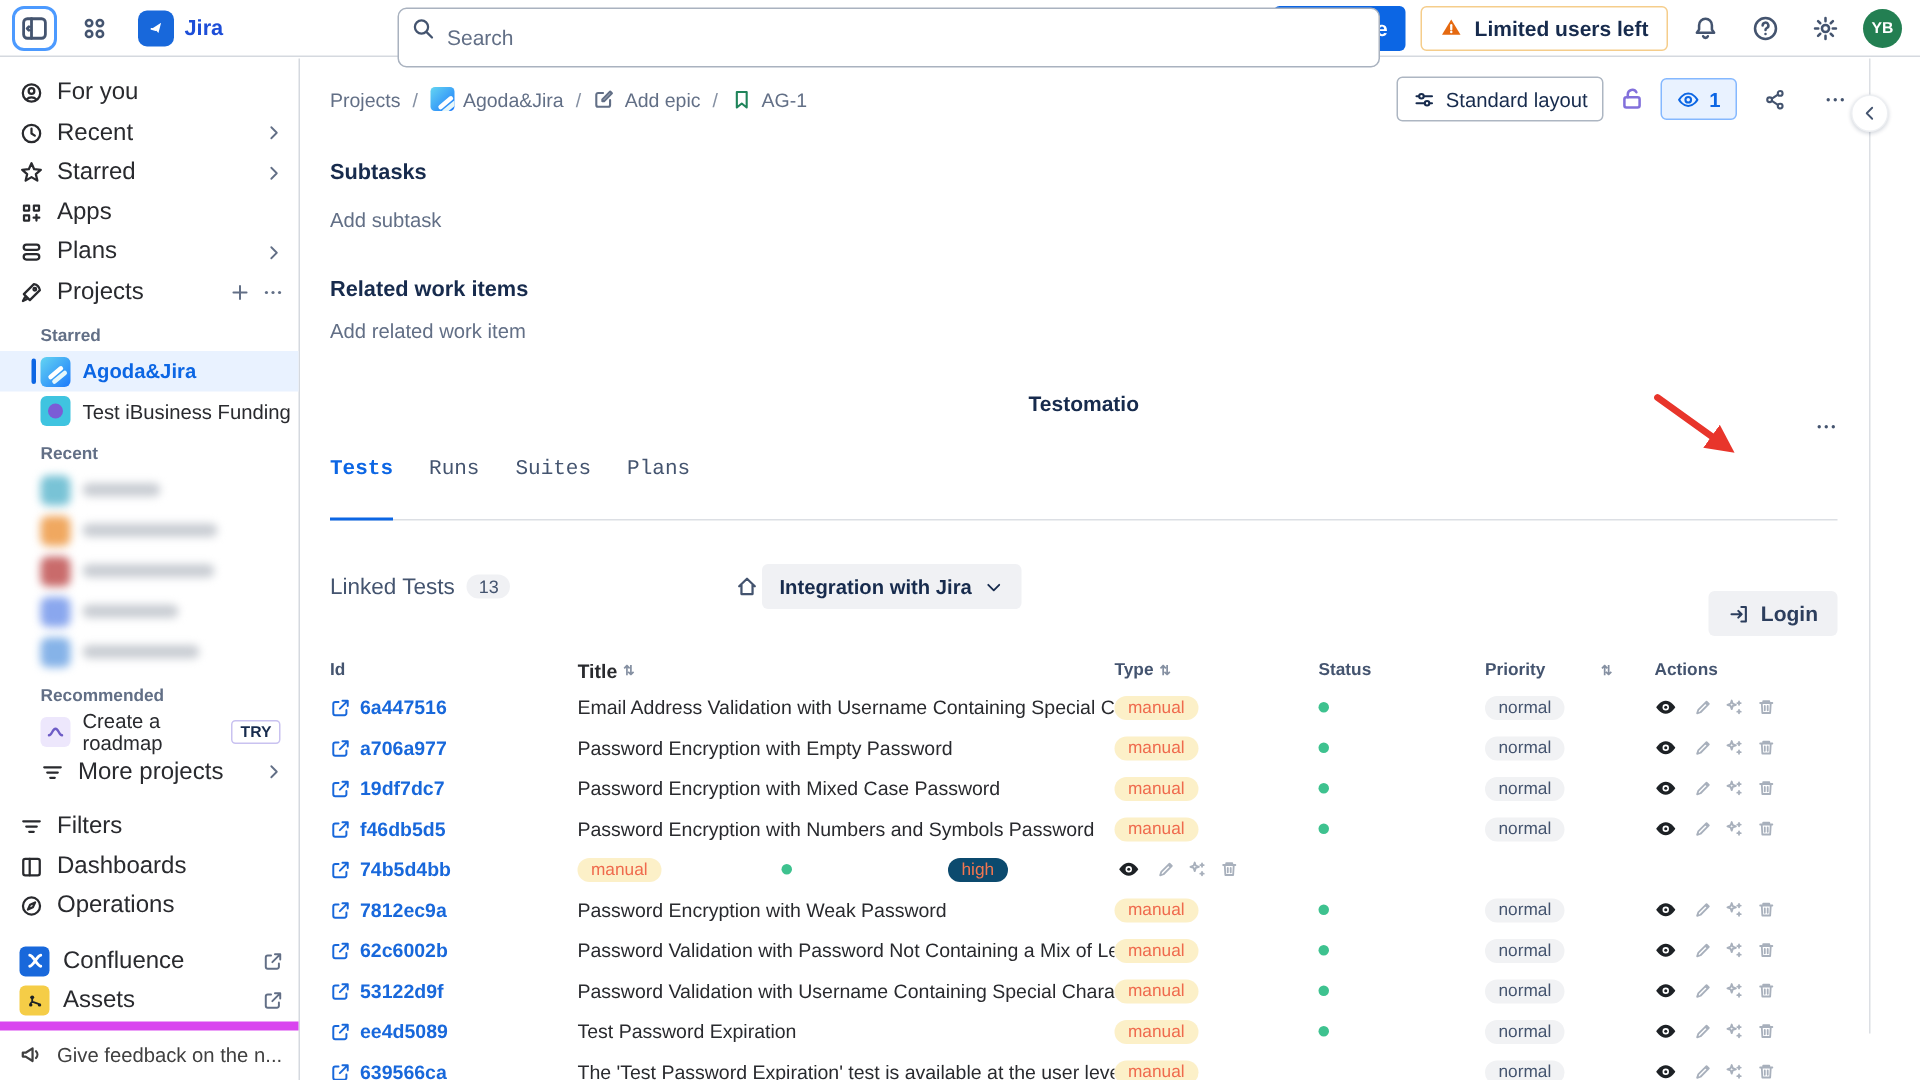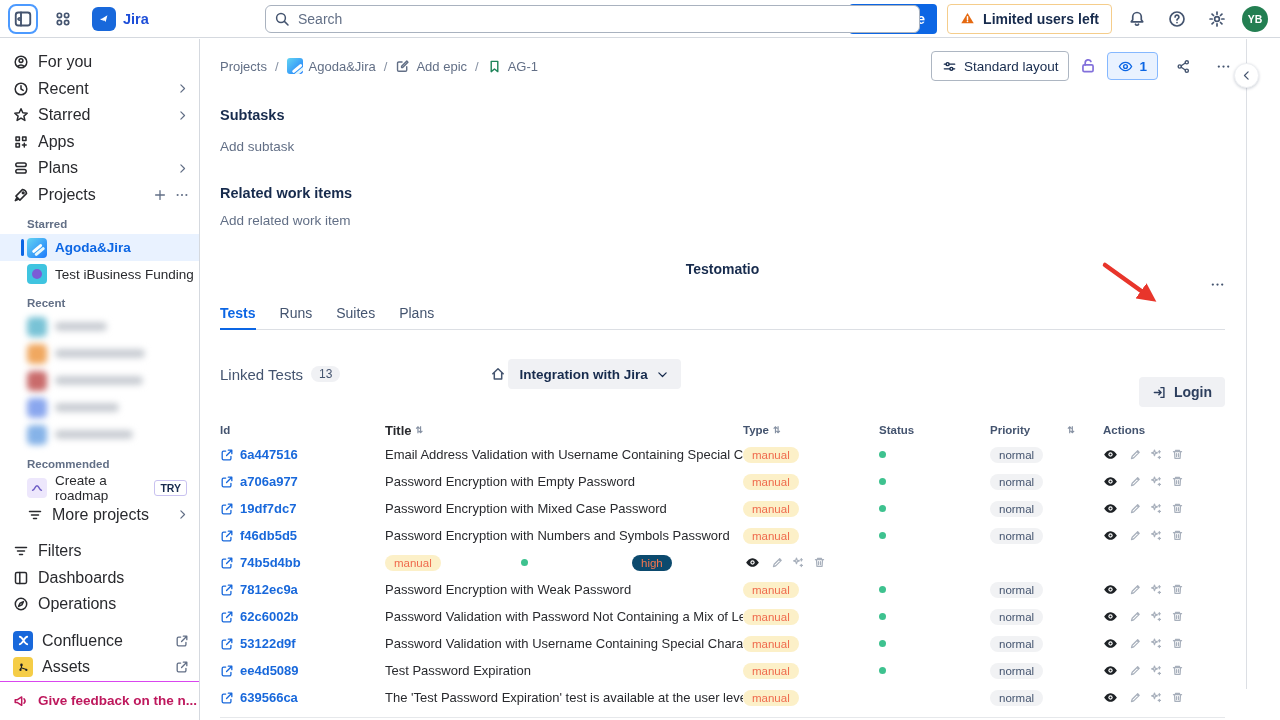--- a/index.html
+++ b/index.html
@@ -17,21 +17,21 @@
   .tb-left { display:flex; align-items:center; gap:10px; }
   .panel-toggle { width:30px; height:30px; border:2px solid #4C9AFF; border-radius:8px;
     display:flex; align-items:center; justify-content:center; color:#44546F; background:#fff; cursor:pointer; }
   .iconbtn { width:30px; height:30px; border:none; background:none; border-radius:4px;
     display:flex; align-items:center; justify-content:center; color:#44546F; cursor:pointer; }
   .jira-brand { display:flex; align-items:center; gap:7px; margin-left:4px; }
   .jira-tile { width:24px; height:24px; border-radius:6px; background:#1868DB;
     display:flex; align-items:center; justify-content:center; }
   .jira-brand b { font-size:14.5px; color:#1d4ed8; }
   .searchwrap { position:absolute; left:265px; top:5px; width:655px; }
-  .search { width:100%; height:28px; border:1px solid #A9B2BF; border-radius:6px;
+  .search { width:100%; height:40px; border:1px solid #A9B2BF; border-radius:6px;
     padding:0 10px 0 32px; font-size:14px; color:#626F86; background:#fff;
     font-family:"Liberation Sans",sans-serif; }
   .search::placeholder{ color:#626F86; }
   .search-ic { position:absolute; left:9px; top:6px; color:#44546F; }
   .tb-right { margin-left:auto; display:flex; align-items:center; gap:10px; }
   .btn-create { height:30px; background:#0C66E4; color:#fff; border:none; border-radius:4px;
     padding:0 12px; font-size:14px; font-weight:600; display:flex; align-items:center; gap:6px; cursor:pointer; }
   .btn-limited { height:30px; background:#fff; border:1px solid #F5CD8B; border-radius:4px;
     padding:0 12px; font-size:14px; font-weight:600; color:#172B4D; display:flex; align-items:center; gap:8px; cursor:pointer; }
   .avatar { width:26px; height:26px; border-radius:50%; background:#237F52; color:#fff;
@@ -60,22 +60,22 @@
   .blurrow { height:27px; display:flex; align-items:center; gap:8px; padding-left:27px; filter:blur(3px); }
   .blurrow .bic { width:20px; height:20px; border-radius:5px; flex:none; }
   .blurrow .bar { height:9px; border-radius:5px; background:#C9CDD3; }
   .ptile.roadmap { background:#EDE7FC; display:flex; align-items:center; justify-content:center;
     color:#6E5DC6; font-weight:700; }
   .try { margin-left:auto; margin-right:12px; font-size:10.5px; font-weight:700; color:#172B4D;
     border:1px solid #C9C2F0; border-radius:3px; padding:1px 5px; background:#fff; }
   .ptile.conf { background:#1868DB; display:flex; align-items:center; justify-content:center; }
   .ptile.assets { background:#F5CD47; display:flex; align-items:center; justify-content:center; }
   .side-spacer { height:10px; }
-  .feedback { margin-top:auto; border-top:1px solid #d946ef; height:40px; display:flex;
-    align-items:center; gap:9px; padding-left:13px; font-size:13.5px; color:#be185d; cursor:pointer;font-weight:bold; }
+  .feedback { margin-top:auto; border-top:6px solid #d946ef; height:40px; display:flex;
+    align-items:center; gap:9px; padding-left:13px; font-size:13.5px; color:#404040; cursor:pointer; }
 
   
   .main { position:absolute; left:200px; top:39px; width:1080px; height:681px; background:#fff; overflow:hidden; }
   .bc-row { display:flex; align-items:center; padding:12px 20px 0 20px; }
   .breadcrumb { display:flex; align-items:center; gap:8px; font-size:13px; color:#626F86; }
   .bc-item { display:flex; align-items:center; gap:6px; cursor:pointer; }
   .bc-sep { color:#8590A2; }
   .bc-tile { width:16px; height:16px; border-radius:3px; }
   .hdr-actions { margin-left:auto; display:flex; align-items:center; gap:10px; padding-right:22px; }
   .btn-layout { height:30px; border:1px solid #ADB6C2; background:#fff; border-radius:4px;
@@ -88,21 +88,21 @@
     display:flex; align-items:center; justify-content:center; cursor:pointer; }
 
   .content { padding:0 55px 0 20px; }
   .sec-title { font-size:14.5px; font-weight:700; color:#172B4D; }
   .muted-link { font-size:13.5px; color:#626F86; cursor:pointer; }
   .mt26{margin-top:26px;} .mt16{margin-top:16px;} .mt30{margin-top:31px;} .mt12{margin-top:12px;}
 
   .testo-head { margin-top:33px; display:flex; align-items:center;flex-direction:column; }
   .testo-head .more { margin-left:auto; color:#44546F; cursor:pointer; }
   .tabs { margin-top:13px; display:flex; gap:24px; border-bottom:1px solid #DCDFE4; }
-  .tab { font-size:14px; color:#44546F; padding-bottom:7px; cursor:pointer; }
+  .tab { font-size:14px; color:#44546F; padding-bottom:24px; cursor:pointer;font-family:Liberation Mono, monospace; }
   .tab.active { color:#0C66E4; font-weight:600; border-bottom:2px solid #0C66E4; margin-bottom:-1px; }
 
   .linked-row { margin-top:11px; display:flex; align-items:center; }
   .linked-label { font-size:15px; color:#44546F; }
   .count-badge { margin-left:8px; background:#F0F1F4; border-radius:9px; padding:1px 8px;
     font-size:12px; color:#44546F; }
   .mid-tools { margin-left:auto; display:flex; align-items:center; gap:2px; }
   .homebtn { color:#44546F; display:flex; cursor:pointer; }
   .proj-select { height:30px; background:#F0F1F4; border:none; border-radius:4px; padding:0 12px;
     font-size:13.5px; font-weight:600; color:#172B4D; display:flex; align-items:center; gap:8px; cursor:pointer; }

